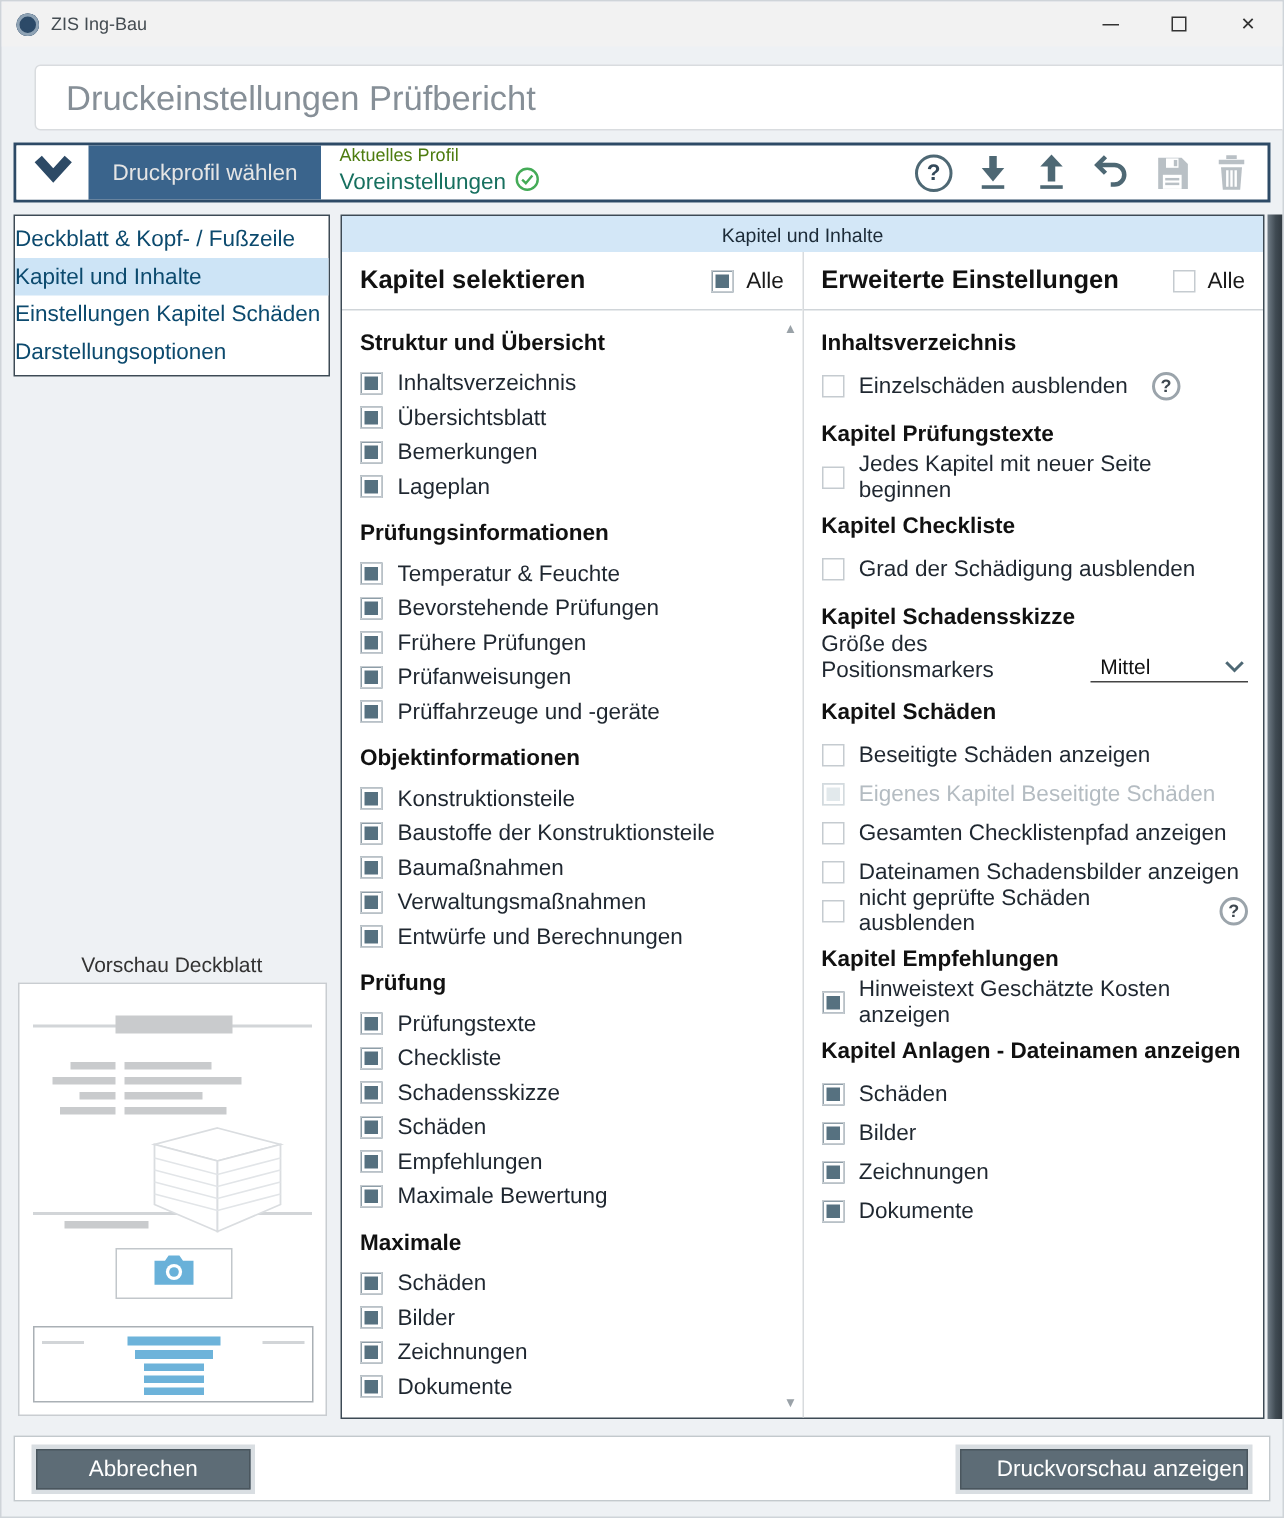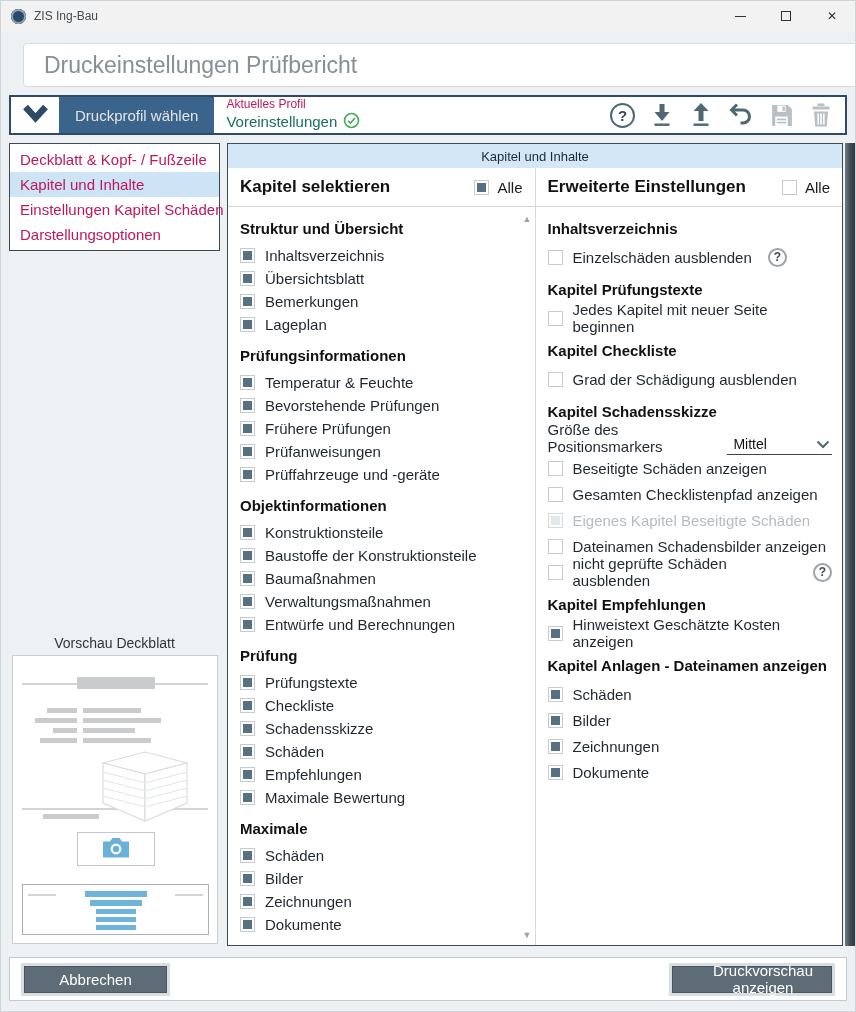--- a/index.html
+++ b/index.html
@@ -16,29 +16,29 @@
 
   
   .header-box{position:absolute;left:22px;top:42px;width:836px;height:44px;background:#fff;border:1px solid #d9dcdf;border-radius:4px;box-sizing:border-box;display:flex;align-items:center;padding-left:20px;}
   .header-title{font-size:23px;color:#868f97;}
 
   
   .toolbar{position:absolute;left:8px;top:94px;width:838px;height:40px;background:#fff;border:2px solid #2d4a66;box-sizing:border-box;display:flex;align-items:center;}
   .chev-btn{width:48px;height:100%;display:flex;align-items:center;justify-content:center;background:#fff;}
   .profile-btn{height:100%;background:#3a648c;color:#e5e5e5;font-size:15px;display:flex;align-items:center;padding:0 16px;}
   .profile-info{margin-left:12px;line-height:1.25;}
-  .profile-info .line1{font-size:12px;color:#be185d;}
+  .profile-info .line1{font-size:12px;color:#4d7c0f;}
   .profile-info .line2{font-size:15px;color:#17705f;display:flex;align-items:center;gap:6px;}
   .tool-icons{margin-left:auto;display:flex;align-items:center;gap:15px;margin-right:12px;}
   .help-circle-lg{width:25px;height:25px;border:2.5px solid #4e6874;border-radius:50%;display:flex;align-items:center;justify-content:center;font-size:15px;font-weight:bold;color:#33495a;box-sizing:border-box;}
   .tool-icons svg{display:block;}
 
   
   .nav{position:absolute;left:8px;top:142px;width:211px;background:#fff;border:1px solid #3d4a55;box-sizing:border-box;padding:3px 0;}
-  .nav-item{height:25px;line-height:25px;padding-left:10px;font-size:15px;color:#be185d;white-space:nowrap;}
+  .nav-item{height:25px;line-height:25px;padding-left:0;font-size:15px;color:#0c4a6e;white-space:nowrap;}
   .nav-item.selected{background:#cde4f6;}
 
   
   .main-panel{position:absolute;left:226px;top:142px;width:616px;height:803px;background:#fff;border:1px solid #3d4a55;box-sizing:border-box;display:flex;flex-direction:column;}
   .panel-header{height:24px;background:#d3e7f7;font-size:13px;display:flex;align-items:center;justify-content:center;color:#1c2b38;flex:0 0 24px;}
   .panel-cols{flex:1;display:flex;min-height:0;justify-content:space-between;}
   .col{flex:1;display:flex;flex-direction:column;min-width:0;}
   .col-right{border-left:1px solid #d8dbde;}
   .col-header{height:38px;flex:0 0 38px;display:flex;align-items:center;padding:0 12px;border-bottom:1px solid #d0d5d9;}
   .col-title{font-weight:bold;font-size:17px;flex:1;color:#111;}
@@ -63,21 +63,21 @@
   .pv{position:absolute;}
   .pv-line{background:#d2d5d8;height:2px;}
   .pv-bar{background:#c9cbcd;}
   .pv-box{border:1px solid #c2c7cb;box-sizing:border-box;background:#fff;display:flex;align-items:center;justify-content:center;}
   .pv-blue{background:#6db3da;position:absolute;left:50%;transform:translateX(-50%);}
 
   
   .footer{position:absolute;left:8px;top:956px;width:838px;height:44px;background:#fff;border:1px solid #c3c9cd;box-sizing:border-box;display:flex;align-items:center;justify-content:space-between;padding:0 14px;}
   .btn{background:#5d6c76;color:#fff;font-size:15px;border:1px solid #4a565e;box-shadow:0 0 0 3px #d9dee2;padding:0;height:27px;display:flex;align-items:center;justify-content:center;font-family:inherit;}
   .btn-cancel{width:143px;}
-  .btn-preview{width:160px;padding-left:22px;}
+  .btn-preview{width:192px;padding-left:22px;}
 
   .dlg-scrollbar{position:absolute;right:0;top:142px;width:10px;height:803px;background:linear-gradient(to right,#707c86,#3f4a52 55%,#303940);}
 </style>
 </head>
 <body>
 
 <div class="window">
 
   <div class="titlebar">
     <span class="app-icon"></span>
@@ -325,31 +325,32 @@
             <div class="group-title">Kapitel Schadensskizze</div>
             <div class="dd-row">
               <span>Größe des Positionsmarkers</span>
               <span class="dd-value">
                 <span>Mittel</span>
                 <span><svg width="14" height="9" viewBox="0 0 14 9">
                     <path d="M1.5 1.5 L7 7 L12.5 1.5" fill="none" stroke="#4e6874" stroke-width="2"></path>
                   </svg></span>
               </span>
             </div>
+            <div class="group-title">Kapitel Schäden</div>
             <div class="check-row">
               <span class="cb"></span>
               <span class="cb-label">Beseitigte Schäden anzeigen</span>
-            </div>
-            <div class="check-row">
-              <span class="cb"></span>
-              <span class="cb-label">Gesamten Checklistenpfad anzeigen</span>
             </div>
             <div class="check-row">
               <span class="cb disabled"></span>
               <span class="cb-label disabled">Eigenes Kapitel Beseitigte Schäden</span>
+            </div>
+            <div class="check-row">
+              <span class="cb"></span>
+              <span class="cb-label">Gesamten Checklistenpfad anzeigen</span>
             </div>
             <div class="check-row">
               <span class="cb"></span>
               <span class="cb-label">Dateinamen Schadensbilder anzeigen</span>
             </div>
             <div class="check-row">
               <span class="cb"></span>
               <span class="cb-label">nicht geprüfte Schäden ausblenden</span>
               <span class="help-circle">?</span>
             </div>

